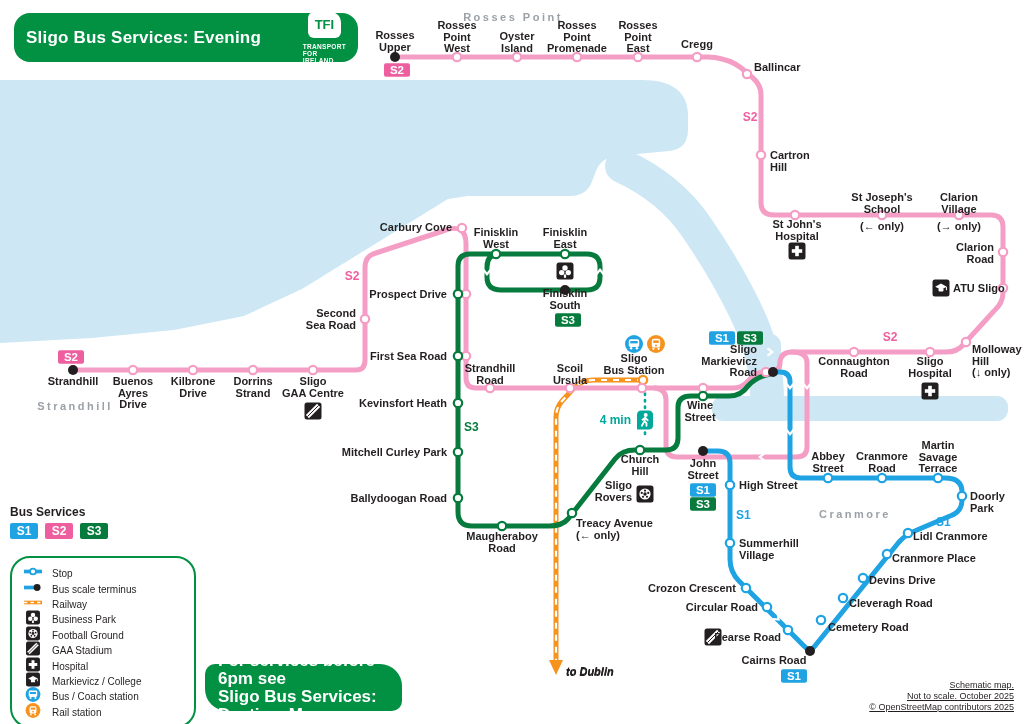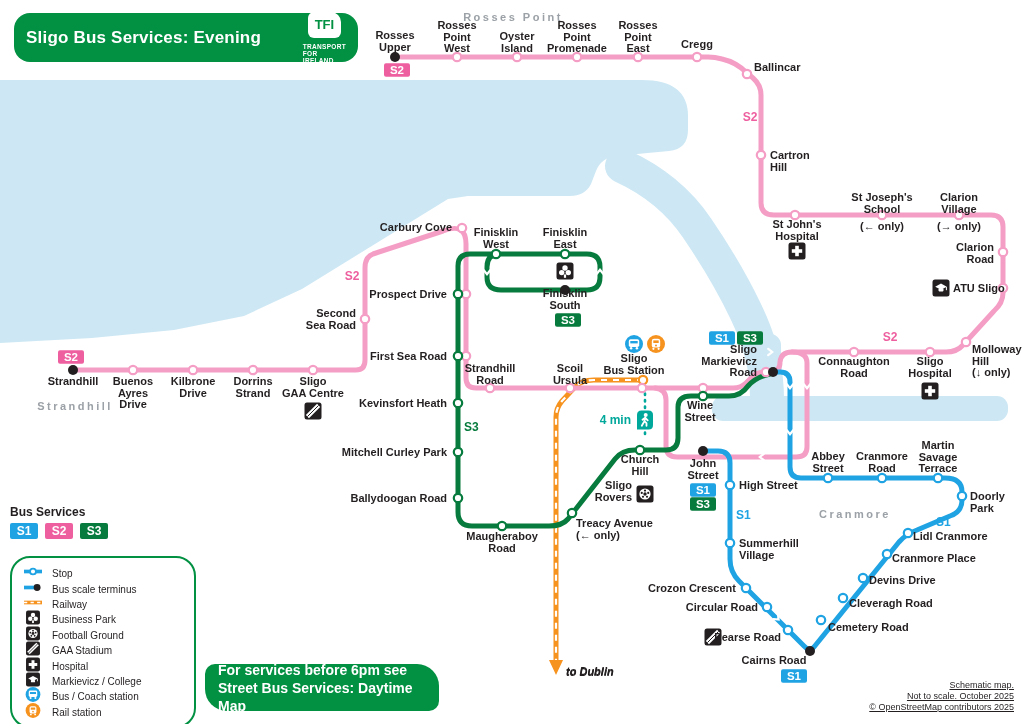--- a/index.html
+++ b/index.html
@@ -15,22 +15,22 @@
   .tfi-word{color:#fff;font-size:6.5px;font-weight:bold;line-height:7px;letter-spacing:.3px;}
   .legend{position:absolute;left:10px;top:505px;width:186px;}
   .legend-title{font-size:12px;font-weight:bold;color:#231f20;}
   .legend-badges{display:flex;gap:7px;margin-top:4px;}
   .badge{width:28px;height:16px;border-radius:2px;color:#fff;font-size:12px;font-weight:bold;
          display:flex;align-items:center;justify-content:center;}
   .legend-box{margin-top:17px;border:2px solid var(--green);border-radius:20px;padding:8px 6px 6px 8px;background:#fff;}
   .legend-row{display:flex;align-items:center;height:15.4px;}
   .legend-ic{width:32px;flex:0 0 32px;}
   .legend-lab{font-size:10px;color:#231f20;}
-  .infobox{position:absolute;left:205px;top:664px;width:234px;height:47px;background:var(--green);
-           border-radius:10px 22px 10px 22px;color:#fff;font-weight:bold;font-size:14px;line-height:18px;
+  .infobox{position:absolute;left:205px;top:664px;width:197px;height:47px;background:var(--green);
+           border-radius:10px 22px 10px 22px;color:#fff;font-weight:bold;font-size:17px;line-height:18px;
            display:flex;flex-direction:column;justify-content:center;padding-left:13px;box-sizing:border-box;}
   .fineprint{position:absolute;right:10px;top:680px;text-align:right;font-size:9px;line-height:11px;color:#231f20;text-decoration:underline;}
   svg text{font-family:"Liberation Sans",sans-serif;}
 </style>
 </head>
 <body>
 
 <div id="stage">
   <svg id="map-svg" width="1024" height="724" viewBox="0 0 1024 724">
       <g>
@@ -422,21 +422,21 @@
                 <circle cx="2.6" cy="4.8" r="1.1" fill="#fff"></circle>
               </g>
             </svg></span>
           <span class="legend-lab">Rail station</span>
         </div>
       </div>
   </div>
 
   <div class="infobox">
     <span>For services before 6pm see</span>
-    <span>Street Bus Services: Daytime Map</span>
+    <span>Sligo Bus Services: Daytime Map</span>
   </div>
 
   <div class="fineprint">
     <div>Schematic map.</div>
     <div>Not to scale. October 2025</div>
     <div>© OpenStreetMap contributors 2025</div>
   </div>
 </div>
 
 </body></html>

